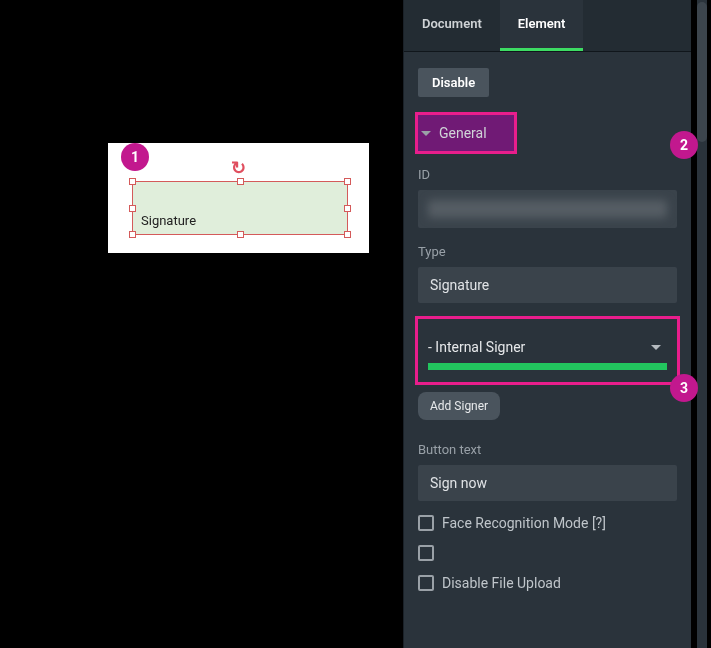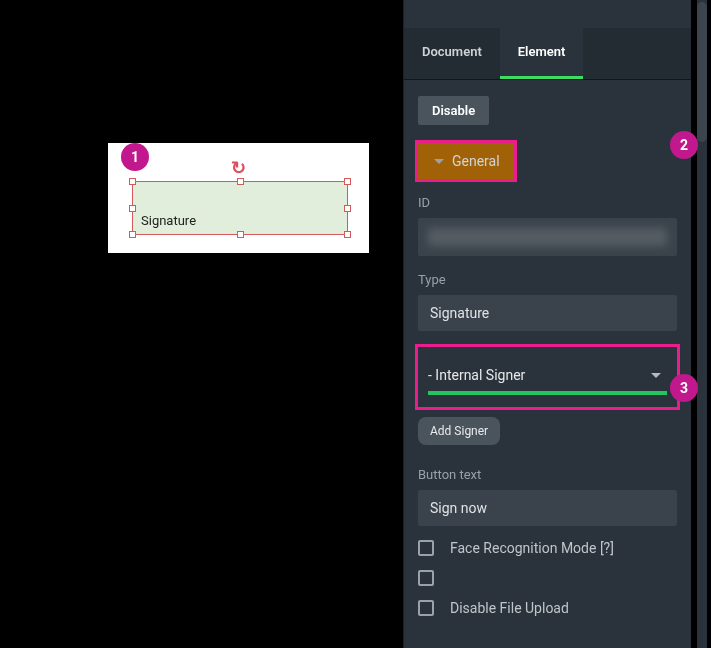--- a/index.html
+++ b/index.html
@@ -88,21 +88,20 @@
     width: 10px;
     height: 140px;
     background: #3c454d;
     border-radius: 5px;
   }
   .tabs {
     display: flex;
     background: #232c33;
     border-bottom: 1px solid #10161b;
     height: 52px;
-    margin-top: 28px;
   }
   .tab {
     padding: 16px 18px 14px 18px;
     font-size: 13px;
     color: #cfd3d6;
     cursor: pointer;
     border-bottom: 3px solid transparent;
     font-weight: 600;
   }
   .tab.active {
@@ -119,22 +118,22 @@
     display: inline-block;
     background: #4a545d;
     color: #fff;
     padding: 7px 14px;
     font-size: 13px;
     border-radius: 2px;
     font-weight: 600;
   }
   .section-header {
     margin-top: 18px;
-    padding: 10px 16px;
-    background: #a16207;
+    padding: 10px 3px;
+    background: #701a75;
     display: flex;
     align-items: center;
     gap: 8px;
     font-size: 14px;
     color: #d0d4d8;
   }
   .section-header .tri {
     width: 0; height: 0;
     border-left: 5px solid transparent;
     border-right: 5px solid transparent;
@@ -169,21 +168,21 @@
     position: absolute;
     left: 10px; right: 10px; top: 10px; bottom: 10px;
     background: #555d64;
     filter: blur(4px);
     border-radius: 4px;
   }
   .select-row {
     display: flex;
     align-items: center;
     justify-content: space-between;
-    border-bottom: 4px solid #22c55e;
+    border-bottom: 7px solid #22c55e;
     padding: 8px 6px 8px 0;
     color: #e6e8ea;
     font-size: 14px;
   }
   .select-row .chev {
     width: 0; height: 0;
     border-left: 5px solid transparent;
     border-right: 5px solid transparent;
     border-top: 5px solid #b4babf;
   }
@@ -197,21 +196,21 @@
     background: #4a545d;
     color: #e8eaec;
     padding: 7px 12px;
     font-size: 12px;
     border-radius: 8px;
     margin-top: 10px;
   }
   .check-row {
     display: flex;
     align-items: center;
-    gap: 16px;
+    gap: 8px;
     margin-top: 14px;
     font-size: 14px;
     color: #bfc5ca;
   }
   .checkbox {
     width: 16px;
     height: 16px;
     border: 2px solid #9aa1a7;
     border-radius: 2px;
     background: transparent;

